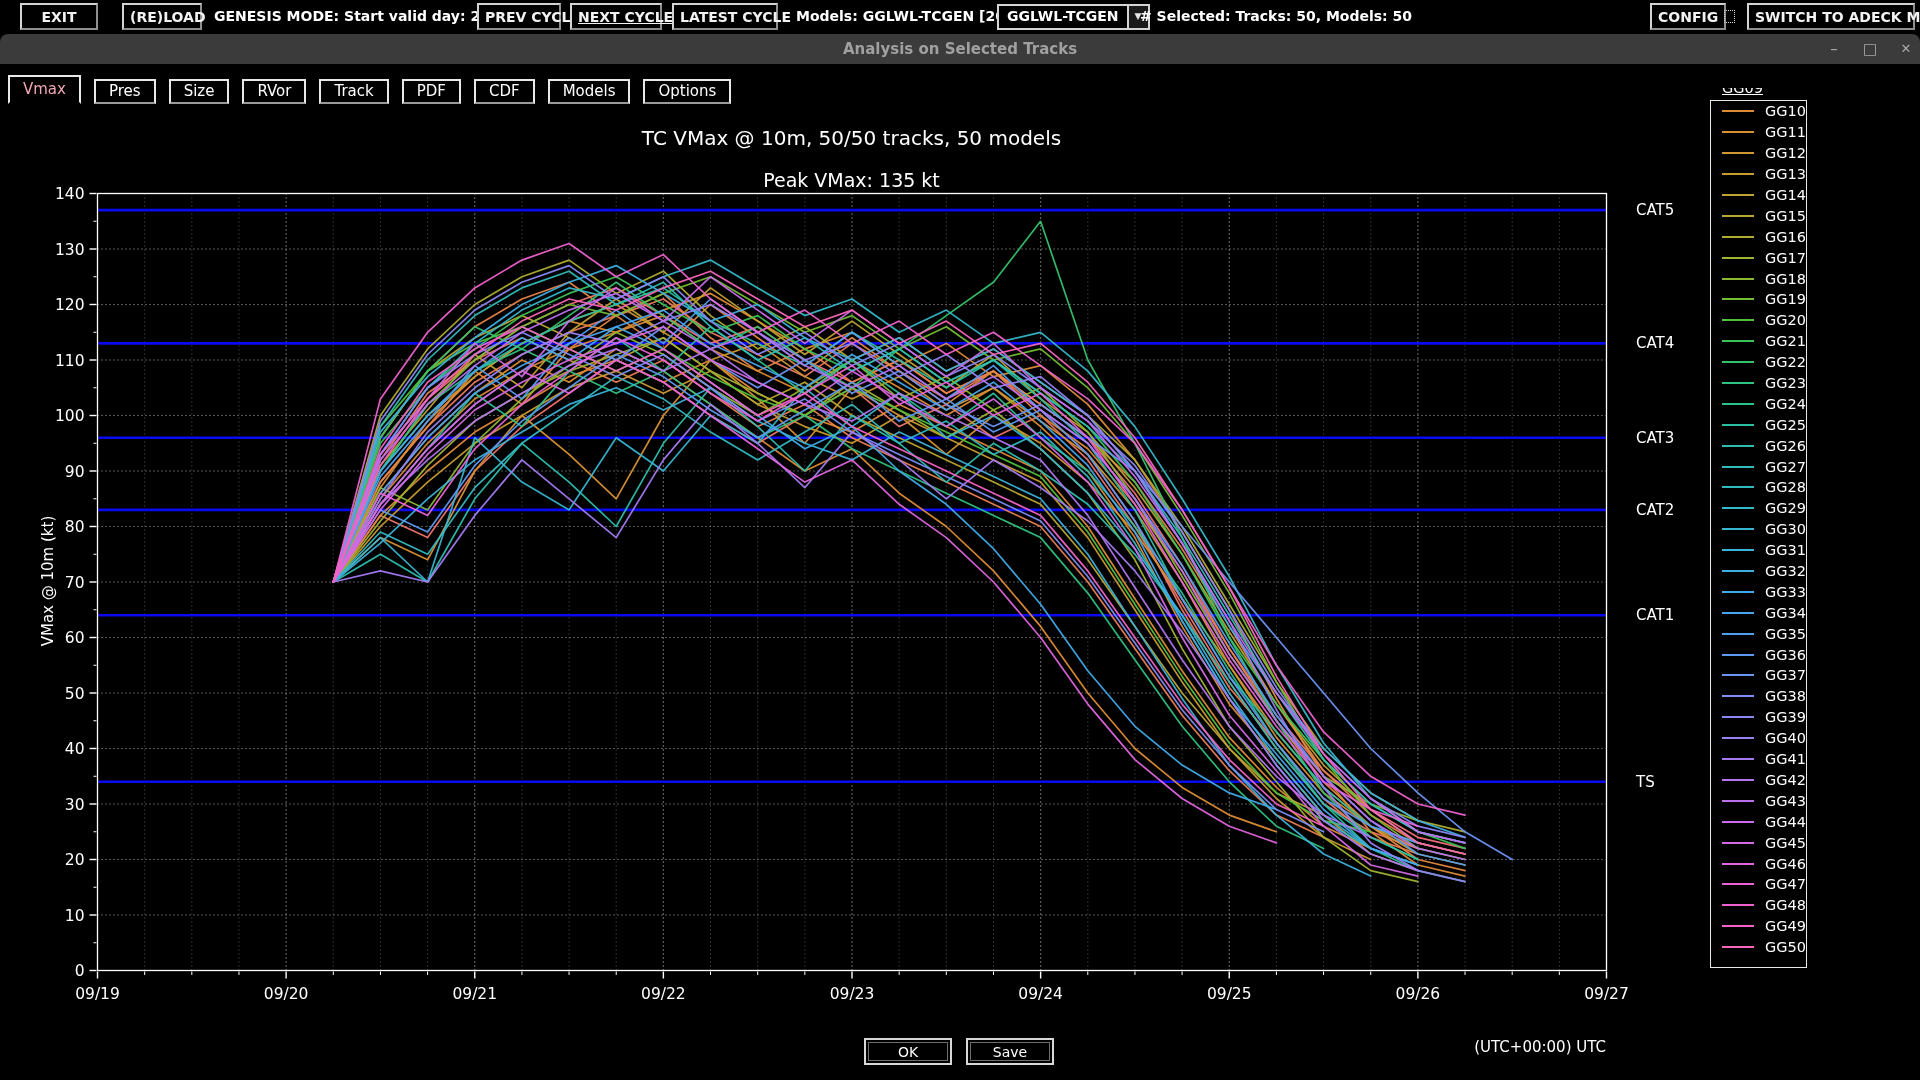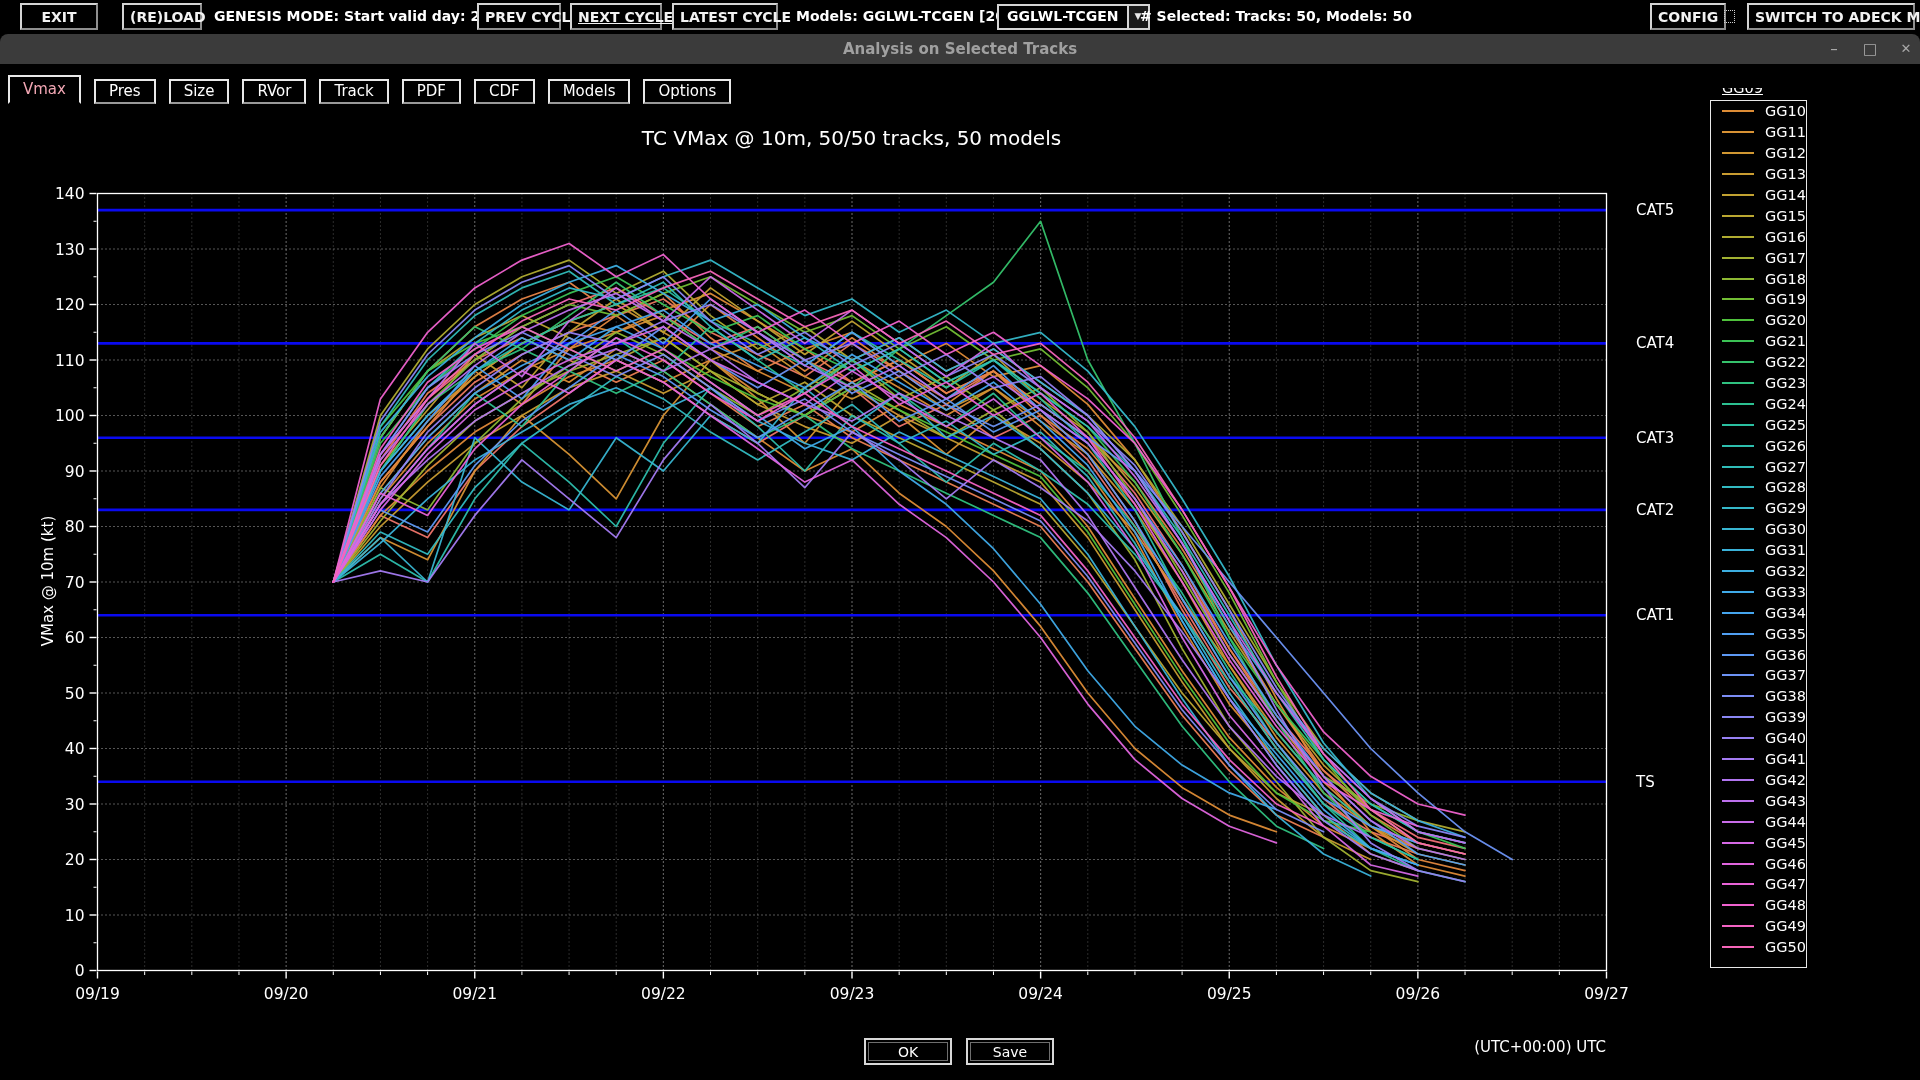--- a/index.html
+++ b/index.html
@@ -281,20 +281,21 @@
       <text x="1606.5" y="998.5" fill="#fff" font-size="15.5" text-anchor="middle" font-family="DejaVu Sans, sans-serif">09/27</text>
       <text x="1636" y="215.14999999999998" fill="#fff" font-size="15" font-family="DejaVu Sans, sans-serif">CAT5</text>
       <text x="1636" y="348.35" fill="#fff" font-size="15" font-family="DejaVu Sans, sans-serif">CAT4</text>
       <text x="1636" y="442.70000000000005" fill="#fff" font-size="15" font-family="DejaVu Sans, sans-serif">CAT3</text>
       <text x="1636" y="514.85" fill="#fff" font-size="15" font-family="DejaVu Sans, sans-serif">CAT2</text>
       <text x="1636" y="620.3" fill="#fff" font-size="15" font-family="DejaVu Sans, sans-serif">CAT1</text>
       <text x="1636" y="786.8" fill="#fff" font-size="15" font-family="DejaVu Sans, sans-serif">TS</text>
     </svg>
 
   <div id="chart-title" class="fig-title">TC VMax @ 10m, 50/50 tracks, 50 models</div>
+  <div id="chart-subtitle" class="fig-title">Peak VMax: 135 kt</div>
   <div id="xlabel">(UTC+00:00) UTC</div>
   <div id="ylabel">VMax @ 10m (kt)</div>
 
   <div id="legend-clip">
       <span>GG09</span>
     </div>
   <div id="legend-box">
       <div class="lg-row">
         <span class="lg-swatch" style="border-top-color: rgb(221, 140, 53);"></span>
         <span class="lg-label">GG10</span>

